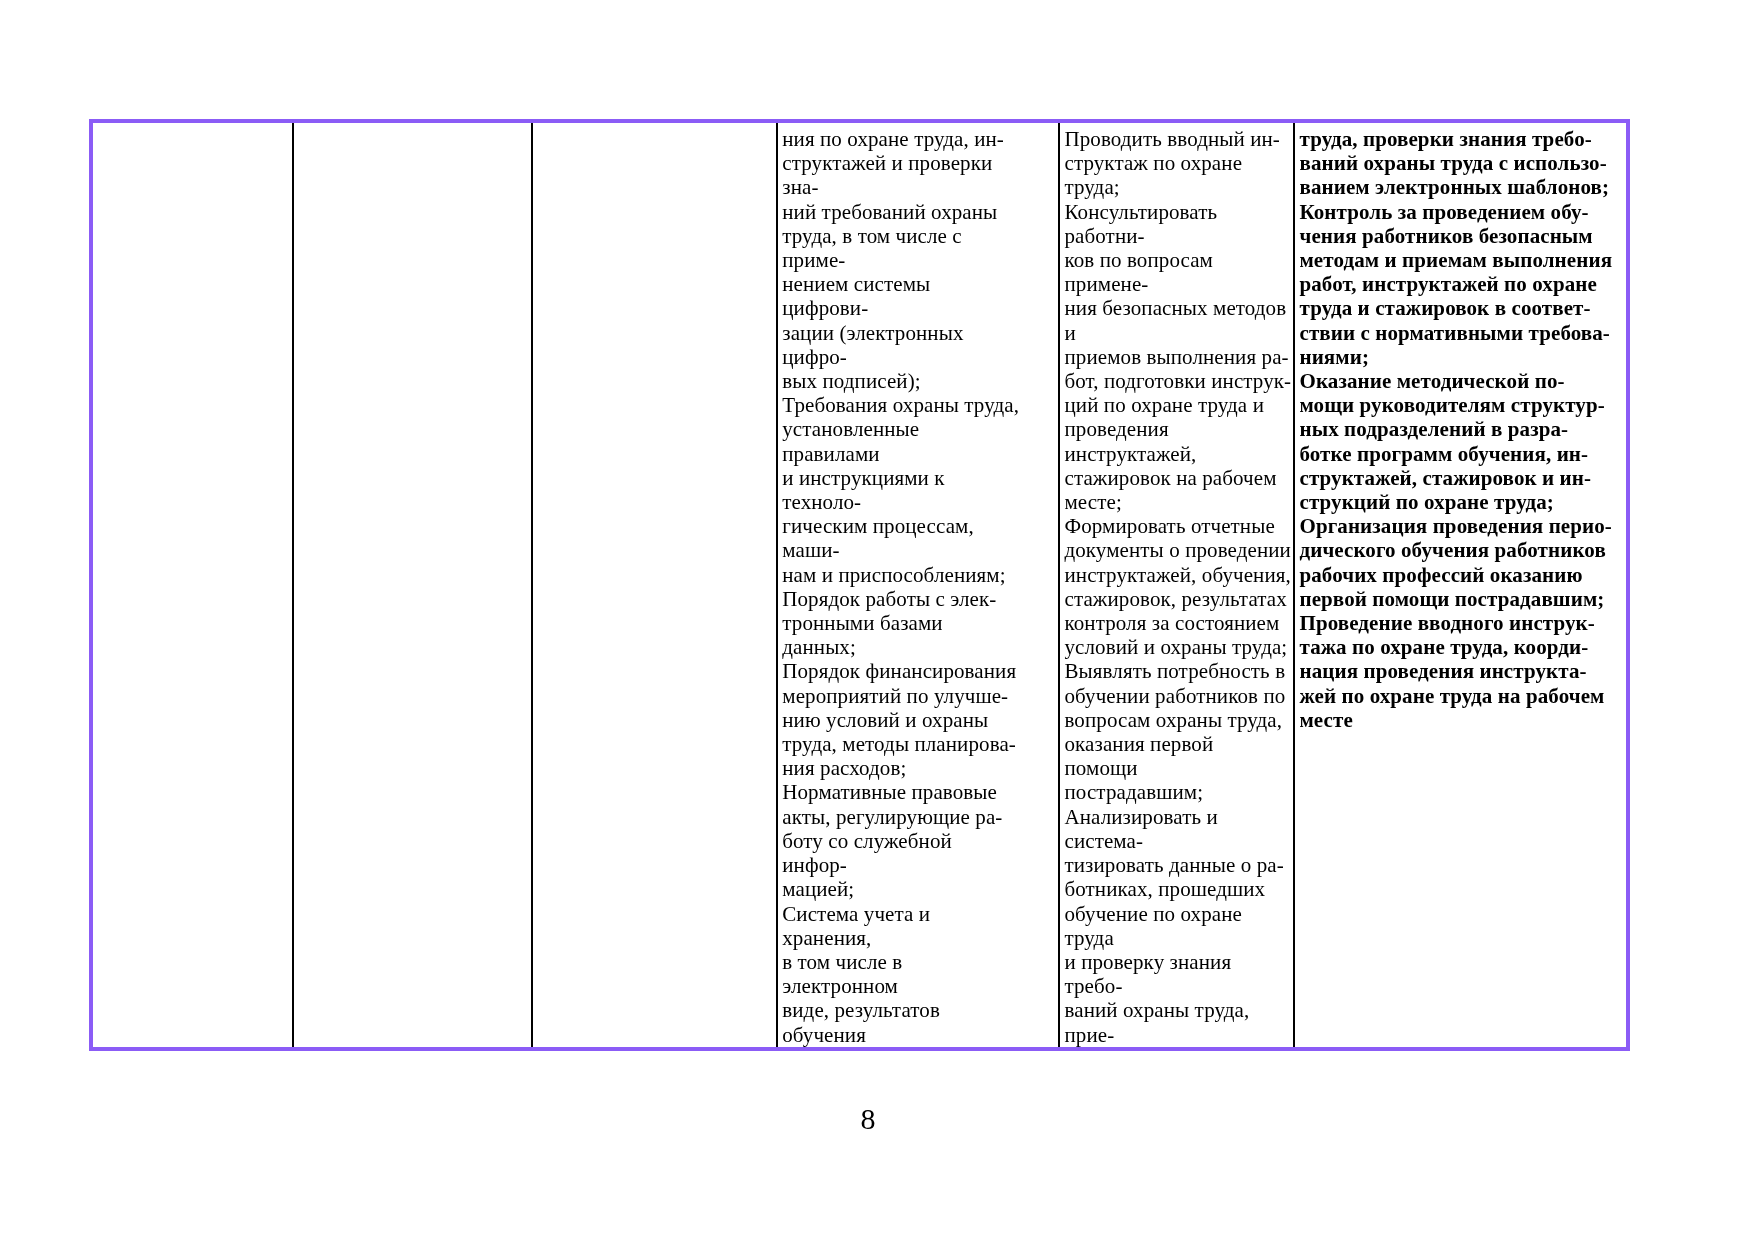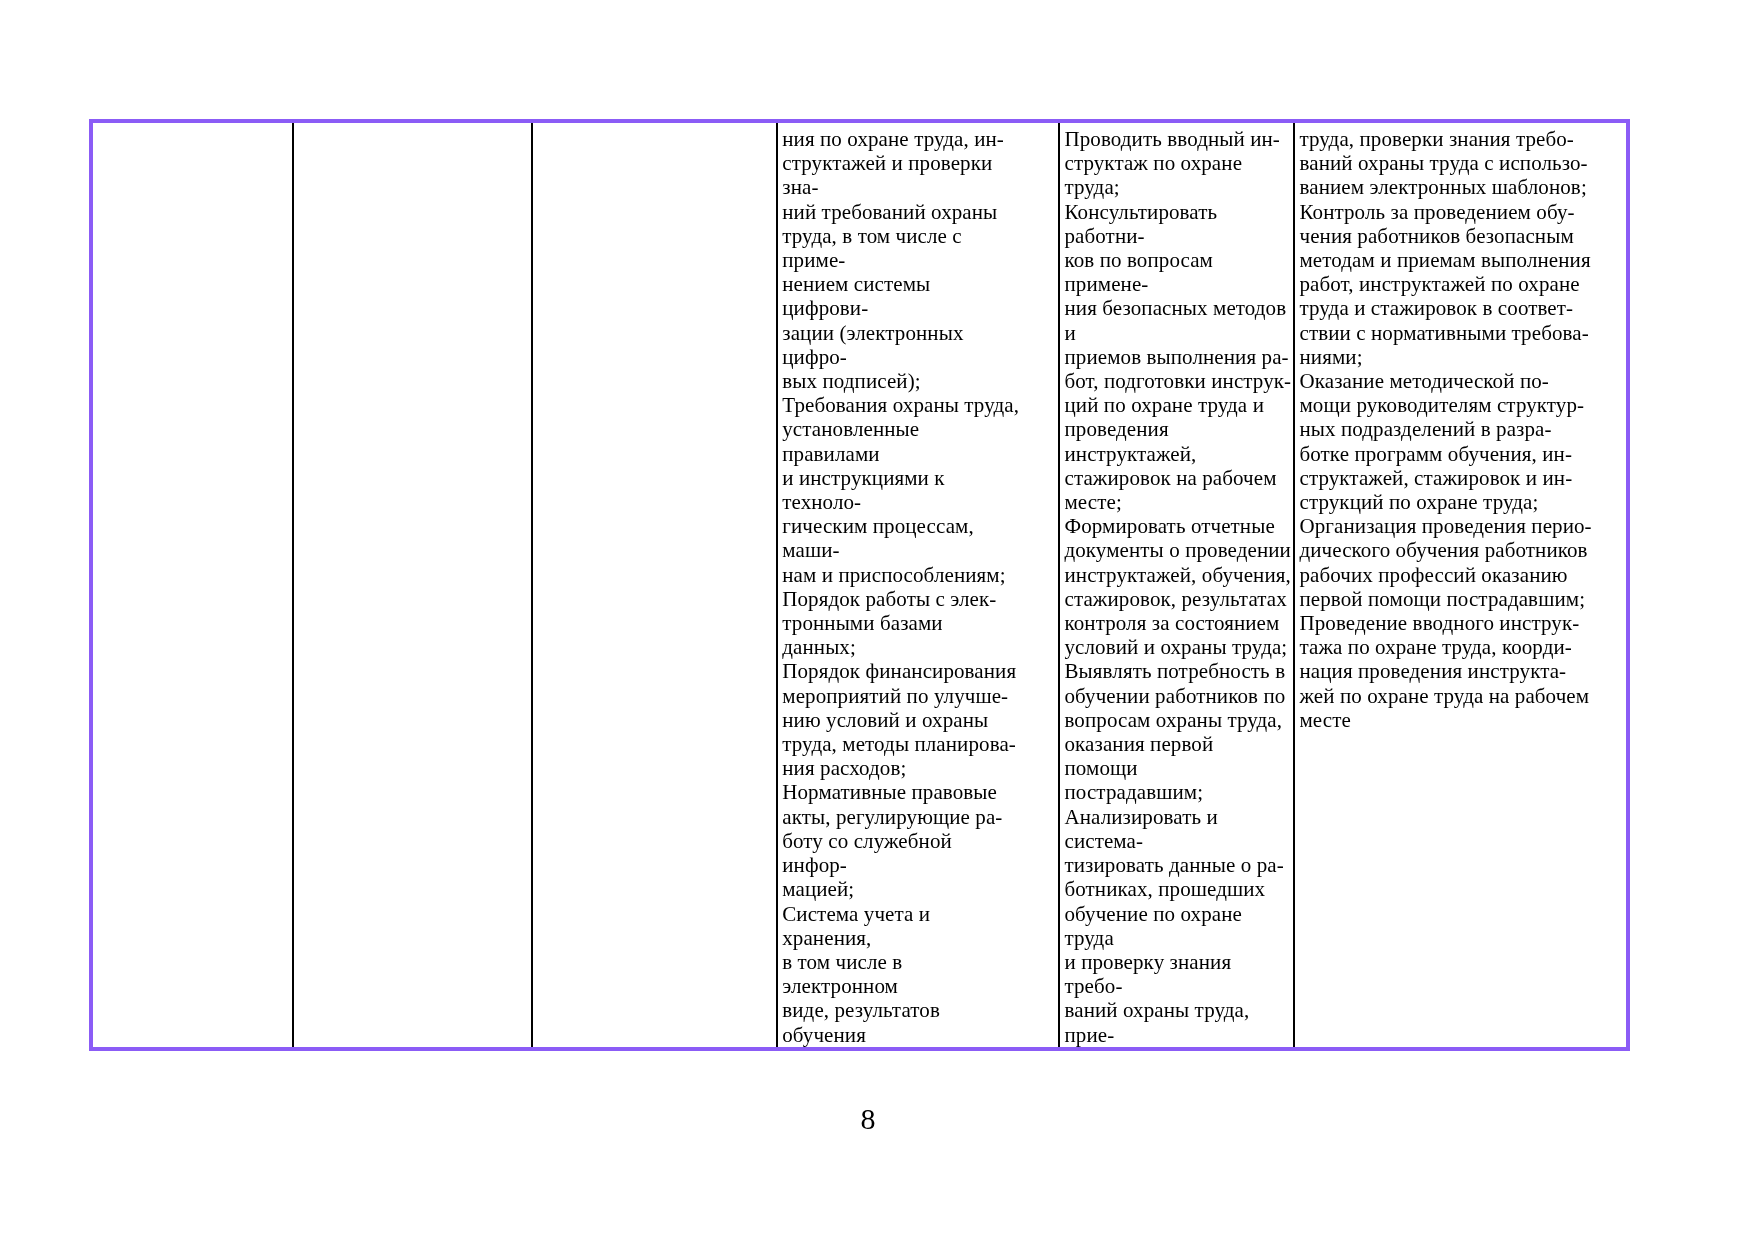--- a/index.html
+++ b/index.html
@@ -35,21 +35,21 @@
     white-space: pre-line;
     overflow: hidden;
     letter-spacing: 0.1px;
   }
   .cell:first-child { border-left: none; }
   .c1 { width: 212px; }
   .c2 { width: 254px; }
   .c3 { width: 261px; }
   .c4 { width: 262px; }
   .c5 { width: 250px; margin-left: 36px; }
-  .c6 { width: 354px; }
+  .c6 { width: 354px; font-weight: bold; }
   .page-number {
     position: absolute;
     left: 868px;
     top: 1102px;
     transform: translateX(-50%);
     font-size: 30px;
     line-height: 34px;
   }
 </style>
 </head>

